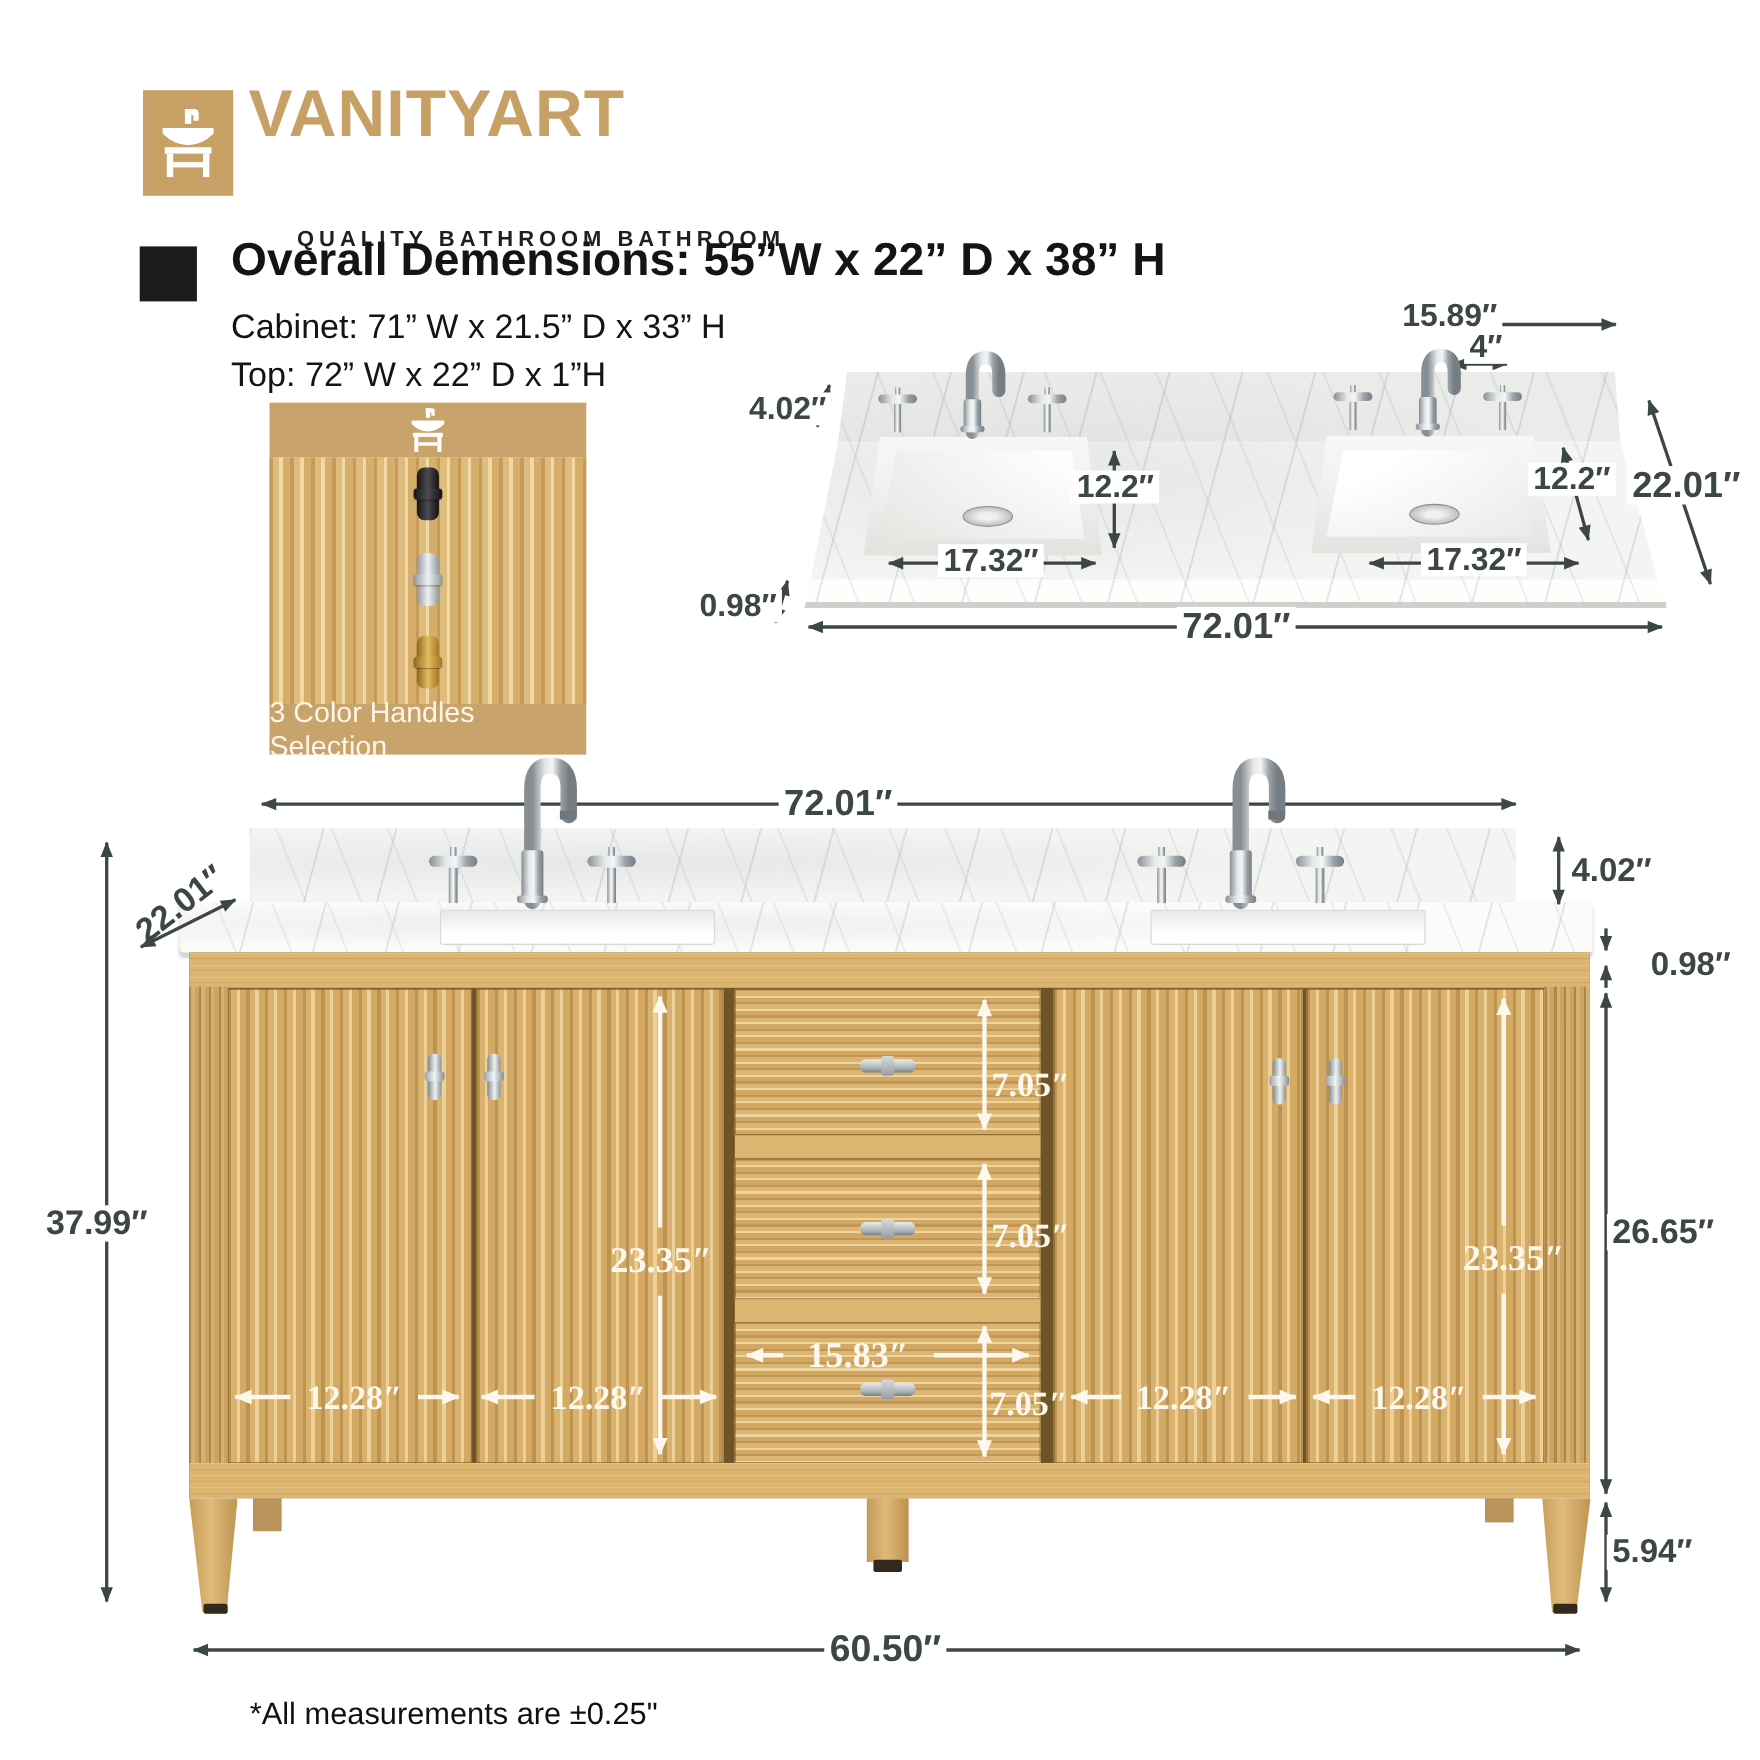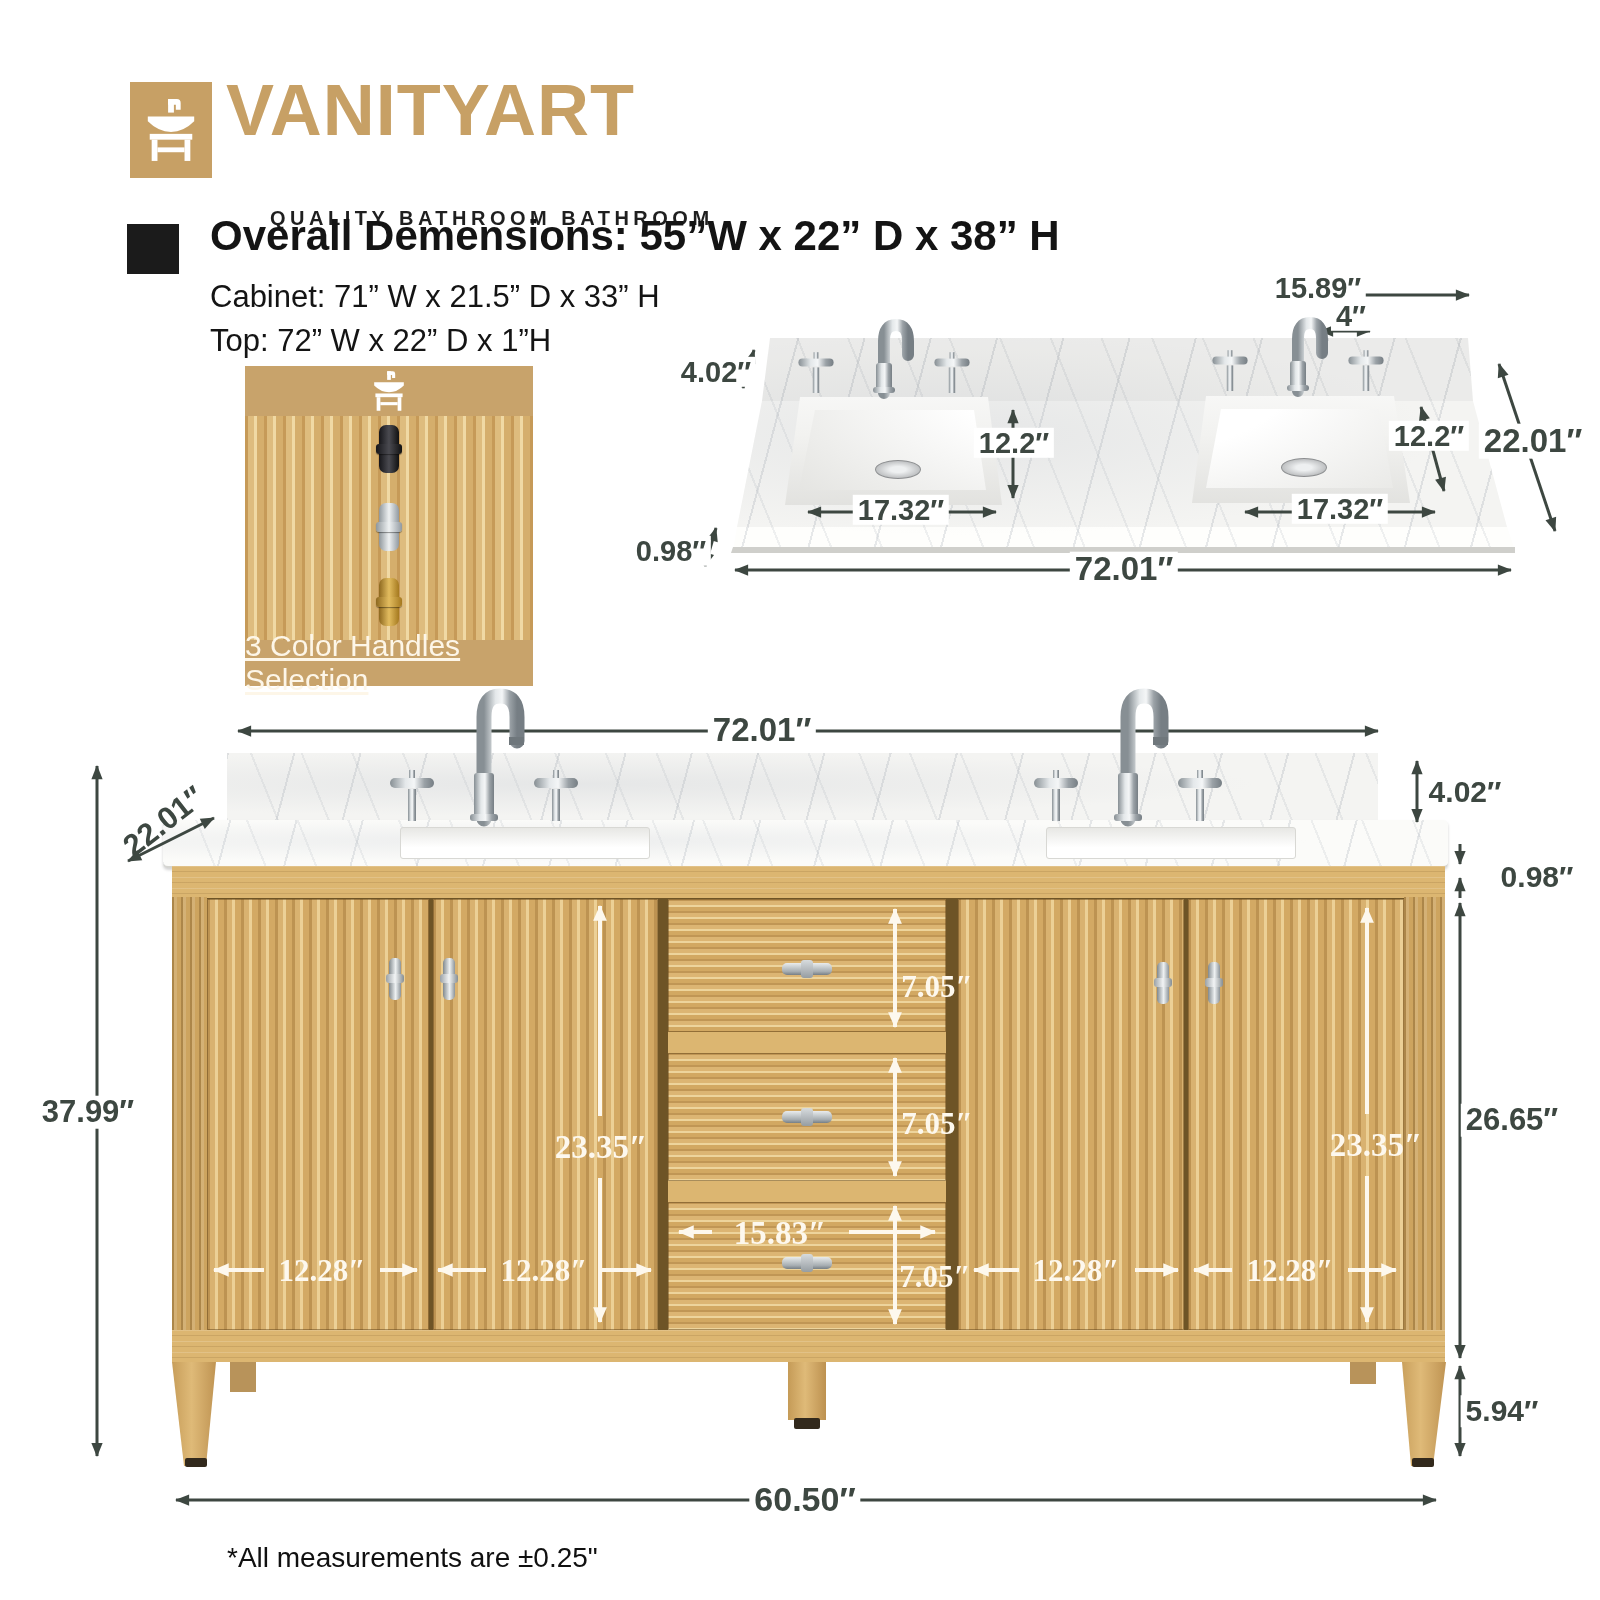--- a/index.html
+++ b/index.html
@@ -1,34 +1,34 @@
 <!DOCTYPE html>
 <html><head>
 <meta charset="utf-8">
 <style>
   html,body{margin:0;padding:0;background:#ffffff;}
   #stage{position:relative;width:1600px;height:1600px;background:#ffffff;overflow:hidden;
          font-family:"Liberation Sans","DejaVu Sans",sans-serif;}
   .abs{position:absolute;}
   
   #logo-icon{left:130px;top:82px;width:82px;height:96px;background:#c7a065;display:flex;align-items:center;justify-content:center;}
-  #logo-text{left:226px;top:74px;font-size:72px;font-weight:bold;letter-spacing:1px;color:#c7a065;line-height:1;}
+  #logo-text{left:226px;top:74px;font-size:60px;font-weight:bold;letter-spacing:1px;color:#c7a065;line-height:1;}
   #tagline{left:270px;top:207px;font-size:20px;letter-spacing:4.5px;color:#1f1f1f;font-weight:bold;}
   #spec-square{left:127px;top:224px;width:52px;height:50px;background:#1b1b1b;}
   #spec-overall{left:210px;top:212px;font-size:42px;font-weight:600;color:#141414;}
   #spec-cabinet{left:210px;top:279px;font-size:31px;color:#141414;}
   #spec-top{left:210px;top:323px;font-size:31px;color:#141414;text-align:center;}
   
   #swatch{left:245px;top:366px;width:288px;height:320px;}
   .swatch-band{position:absolute;left:0;width:288px;background:#c8a36b;display:flex;align-items:center;justify-content:center;}
   #swatch-band-top{top:0;height:50px;}
   #swatch-band-bot{top:274px;height:46px;}
   #swatch-wood{position:absolute;left:0;top:50px;width:288px;height:224px;background:#d5ae6c;
      background-image:repeating-linear-gradient(90deg,#c69a58 0 3px,#debc7e 3px 9px,#f0d9a4 9px 12px,#d5ae6c 12px 19px);}
-  #swatch-caption{color:#fdf6e8;font-size:30px;text-decoration:underline;}
+  #swatch-caption{color:#fdf6e8;font-size:26px;}
   .handle{position:absolute;left:134px;width:20px;height:48px;border-radius:7px;}
   .handle:after{content:"";position:absolute;left:-3px;top:19px;width:26px;height:10px;border-radius:3px;background:inherit;box-shadow:0 1px 1px rgba(0,0,0,.4);}
   #handle-black{top:59px;background:linear-gradient(90deg,#16161a,#4a4a50,#111);}
   #handle-chrome{top:137px;background:linear-gradient(90deg,#8f979c,#eef1f2,#9199a0);}
   #handle-gold{top:212px;background:linear-gradient(90deg,#8d681f,#e2bc5f,#a5791f);}
   
   .marble{background-color:#f4f4f2;
     background-image:
       repeating-linear-gradient(105deg,rgba(185,190,196,.38) 0 2px,rgba(255,255,255,0) 2px 64px),
       repeating-linear-gradient(68deg,rgba(200,204,208,.33) 0 2px,rgba(255,255,255,0) 2px 47px),

